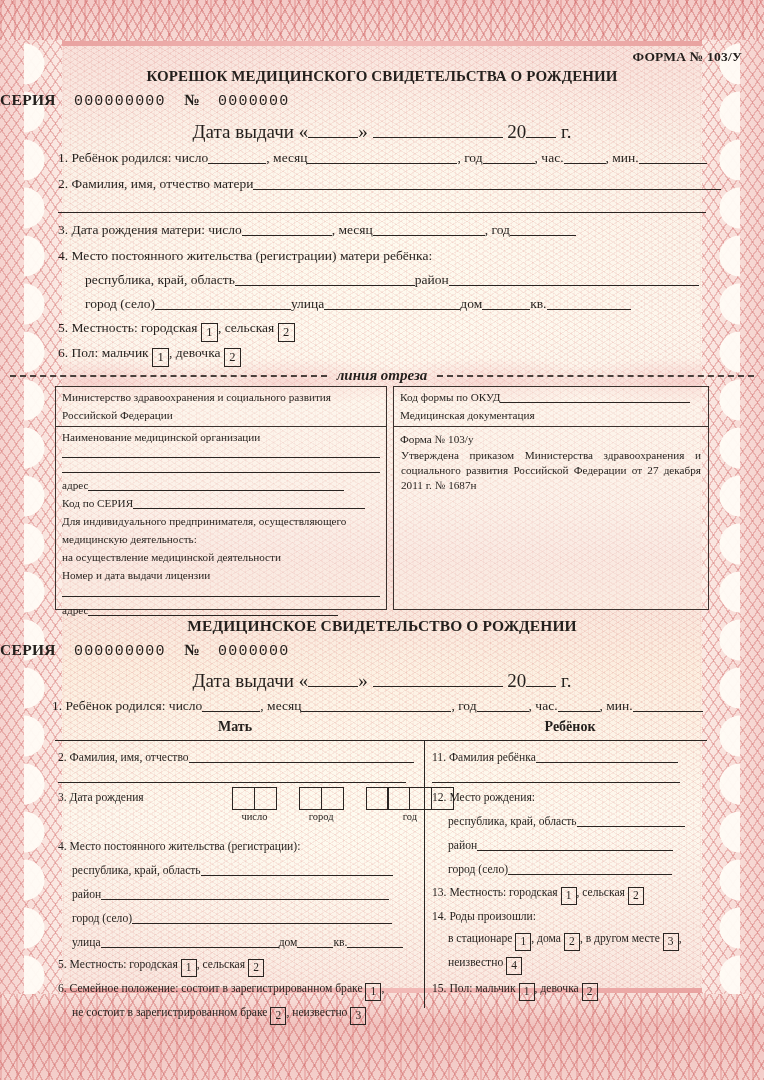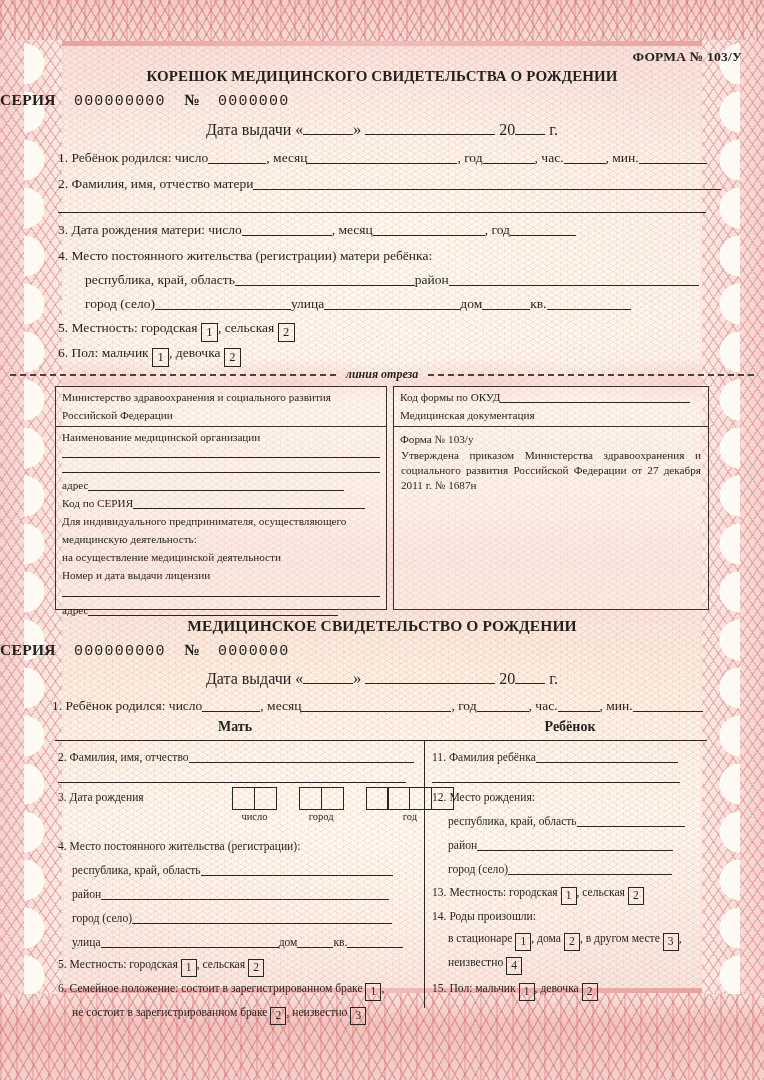--- a/index.html
+++ b/index.html
@@ -94,21 +94,21 @@
   }
   #korshok-title{position:absolute;left:0;right:0;top:68px;font-size:15px;}
   #cert-title{position:absolute;left:0;right:0;top:617px;font-size:15.5px;}
 
   .serial-line{position:absolute;left:0;right:0;font-size:15.5px;font-weight:bold;letter-spacing:.3px;}
   .serial-line .nums{font-family:"Liberation Mono", monospace;font-weight:normal;letter-spacing:1.2px;font-size:15px;}
   #korshok-serial{top:91px;}
   #cert-serial{top:641px;}
   .sp{display:inline-block;width:14px;}
 
-  .issue{position:absolute;left:0;right:0;text-align:center;font-size:16px;}
+  .issue{position:absolute;left:0;right:0;text-align:center;font-size:19px;}
   #korshok-issue{top:121px;}
   #cert-issue{top:670px;}
   .u{display:inline-block;border-bottom:1px solid #2a2522;vertical-align:baseline;height:12px;}
   .u.w30{width:30px;} .u.w50{width:50px;} .u.w130{width:130px;}
 
   .line{position:absolute;font-size:13.5px;white-space:nowrap;}
 
   
   #k1{left:58px;top:150px;}
   #k2{left:58px;top:176px;}
@@ -123,21 +123,21 @@
   .fill{display:inline-block;border-bottom:1px solid #2a2522;height:12px;vertical-align:-2px;}
 
   .cell{
     display:inline-block;border:1.2px solid #2a2522;width:15px;height:17px;
     text-align:center;line-height:16px;font-size:12.5px;vertical-align:-4px;background:transparent;
   }
 
   
   .cutline{position:absolute;left:10px;right:10px;top:367px;display:flex;align-items:center;gap:0;}
   .cutline .dash{flex:1;border-top:2px dashed #4a403c;}
-  .cutline .lbl{padding:0 10px;font-style:italic;font-weight:bold;font-size:12px;}
+  .cutline .lbl{padding:0 10px;font-style:italic;font-weight:bold;font-size:15px;}
 
   
   .box{position:absolute;border:1.3px solid #3a322e;background:rgba(255,250,242,.28);}
   #org-box{left:55px;top:386px;width:330px;height:222px;}
   #code-box{left:393px;top:386px;width:314px;height:222px;}
   .box .row{font-size:11.2px;padding:3px 6px 0 6px;line-height:15px;white-space:nowrap;}
   .box .sep{border-bottom:1.1px solid #3a322e;}
   .inrule{display:block;margin:6px 6px 0 6px;border-bottom:1px solid #2a2522;}
 
   #code-box .just{white-space:normal;text-align:justify;padding:1px 7px 0 7px;font-size:11.2px;line-height:15px;}

